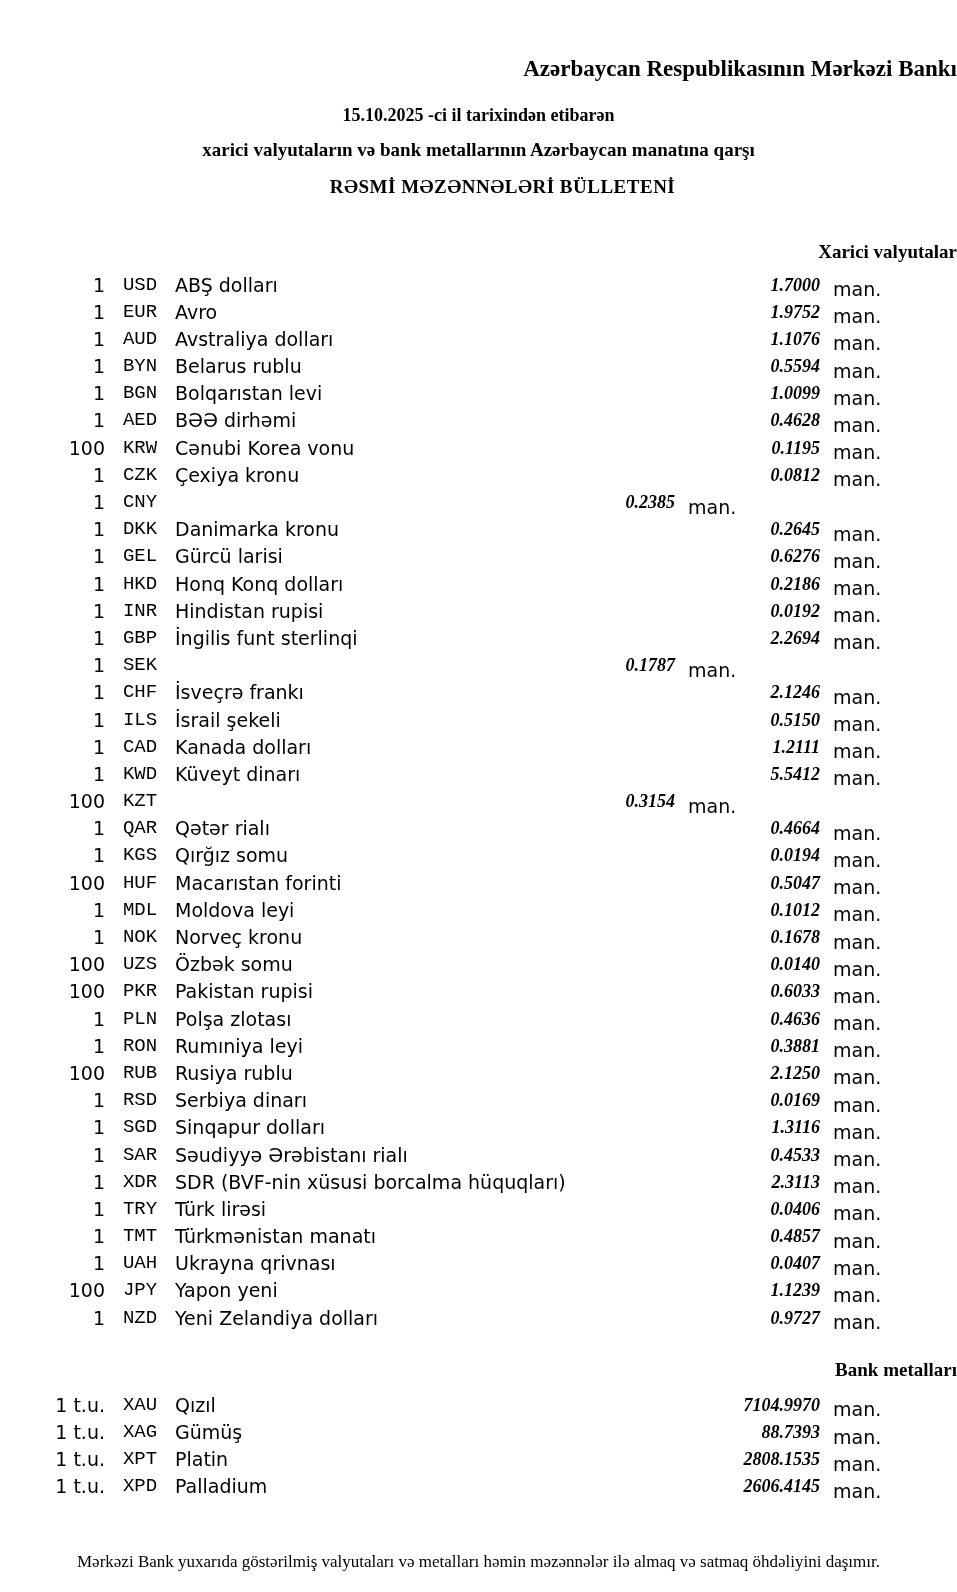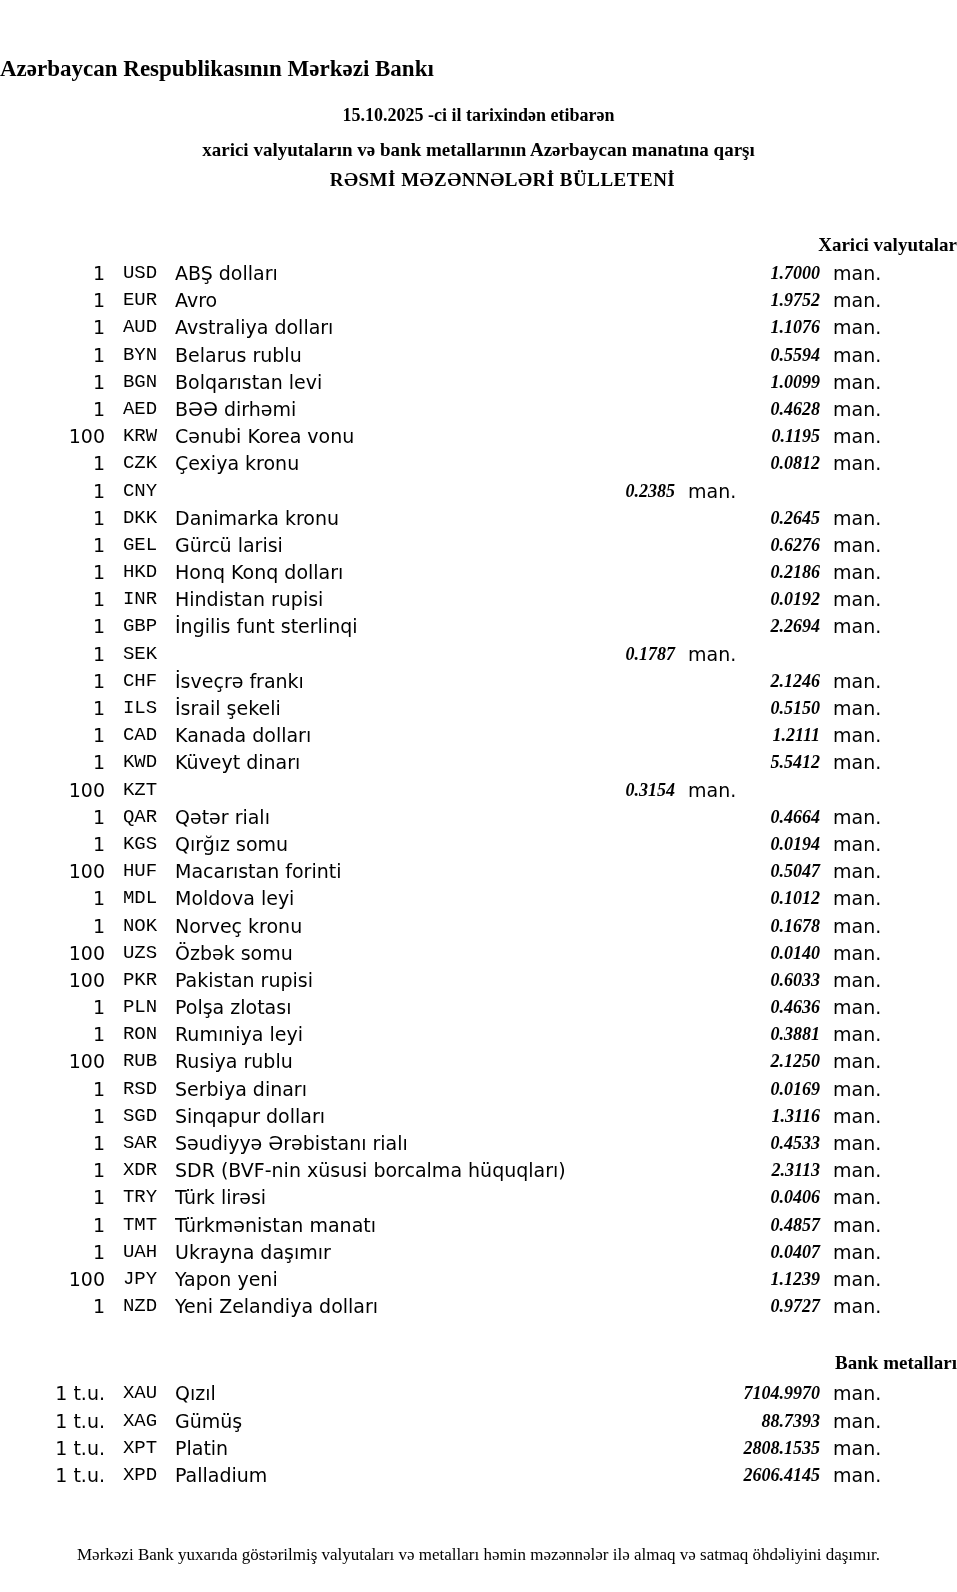--- a/index.html
+++ b/index.html
@@ -17,32 +17,32 @@
     overflow: hidden;
     box-sizing: border-box;
     padding-top: 54px;
   }
   
   .doc-title {
     font-family: "Liberation Serif", serif;
     font-weight: bold;
     font-size: 23px;
     line-height: 30px;
-    text-align: left;
+    text-align: right;
   }
   .doc-sub {
     font-family: "Liberation Serif", serif;
     font-weight: bold;
     font-size: 19px;
     line-height: 22px;
     text-align: center;
   }
   .sub-date    { margin-top: 20px; font-size: 18px; }
   .sub-line    { margin-top: 13px; }
-  .sub-bulletin{ margin-top: 8px; letter-spacing: 0.5px; padding-left: 48px; }
+  .sub-bulletin{ margin-top: 15px; letter-spacing: 0.5px; padding-left: 48px; }
   
   .section-title {
     font-family: "Liberation Serif", serif;
     font-weight: bold;
     font-size: 19px;
     line-height: 22px;
     text-align: right;
     padding-left: 40px; 
   }
   .st-currencies { margin-top: 43px; margin-bottom: 4px; }
@@ -62,21 +62,21 @@
   .row .qty  { text-align: right; }
   .row .code { text-align: center; font-family: Liberation Mono, monospace; }
   .row .name { text-align: left; overflow: hidden; }
   .row .rate {
     text-align: right;
     font-family: "Liberation Serif", serif;
     font-style: italic;
     font-weight: bold;
     font-size: 18px;
   }
-  .row .unit { text-align: left; padding-left: 13px; box-sizing: border-box; }
+  .row .unit { text-align: left; padding-left: 13px; box-sizing: border-box; margin-top: 9px; }
   
   .doc-footer {
     margin-top: 55px;
     font-family: "Liberation Serif", serif;
     font-size: 17px;
     line-height: 22px;
     text-align: center;
   }
 </style>
 </head>
@@ -340,21 +340,21 @@
       <div class="row">
         <span class="qty">1</span>
         <span class="code">TMT</span>
         <span class="name">Türkmənistan manatı</span>
         <span class="rate">0.4857</span>
         <span class="unit">man.</span>
       </div>
       <div class="row">
         <span class="qty">1</span>
         <span class="code">UAH</span>
-        <span class="name">Ukrayna daşımır</span>
+        <span class="name">Ukrayna qrivnası</span>
         <span class="rate">0.0407</span>
         <span class="unit">man.</span>
       </div>
       <div class="row">
         <span class="qty">100</span>
         <span class="code">JPY</span>
         <span class="name">Yapon yeni</span>
         <span class="rate">1.1239</span>
         <span class="unit">man.</span>
       </div>

